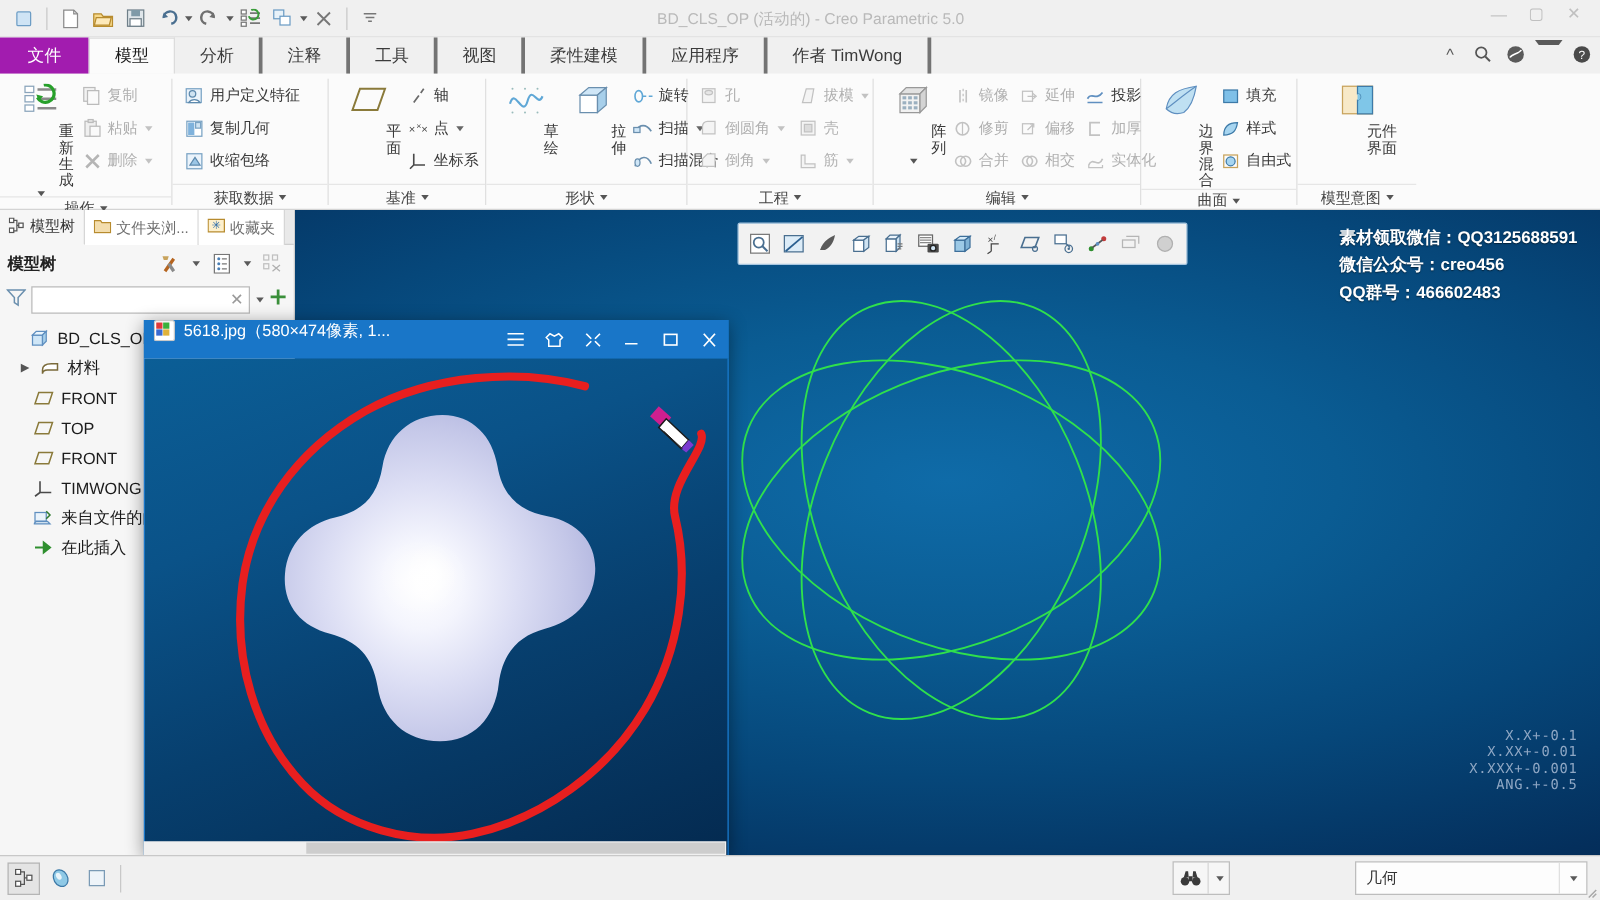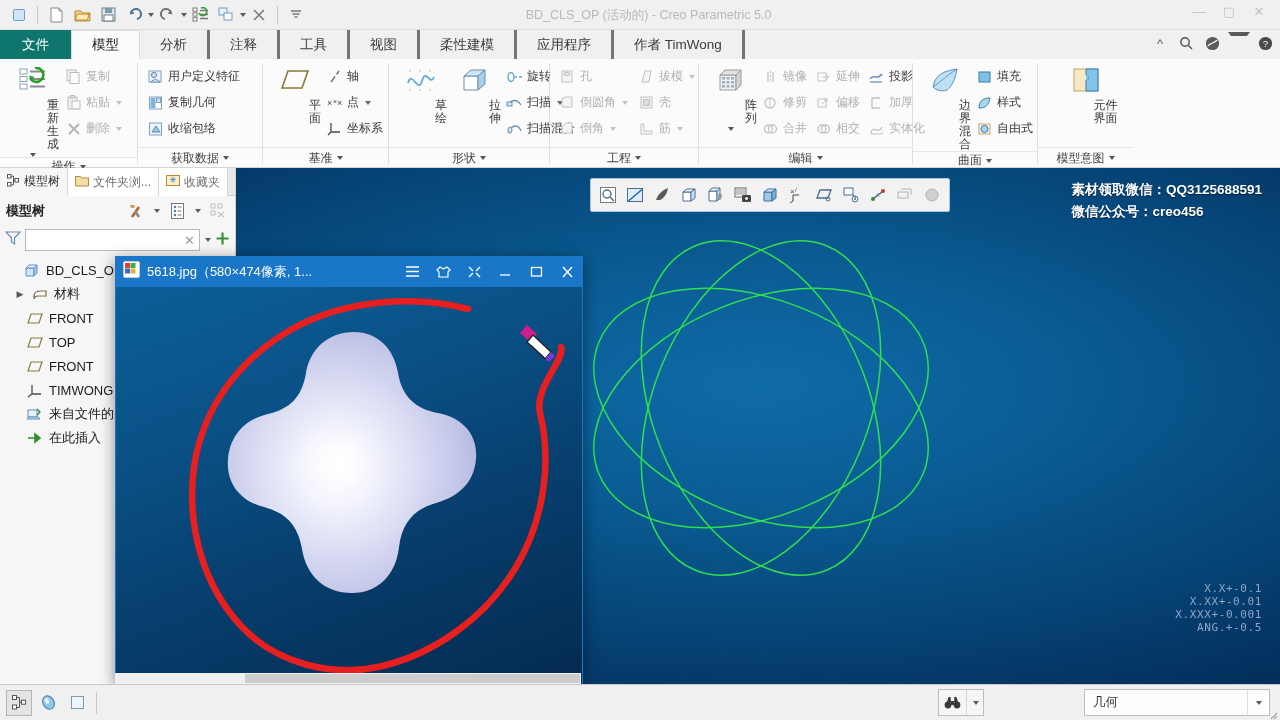--- a/index.html
+++ b/index.html
@@ -36,21 +36,21 @@
   .tabbar {
     position:absolute; left:0; top:30px; width:1280px; height:29px;
     background: #f0f0f0;
     display:flex; align-items:flex-end;
   }
   .tab {
     height:29px; padding:0 20px; display:flex; align-items:center;
     font-size:13.5px; color:#3b3b3b; cursor:default;
     border-right:3px solid #737373;
   }
-  .tab.file { background:#0f766e; color:#ffffff; padding:0 22px; border-right:none;}
+  .tab.file { background:#a21caf; color:#ffffff; padding:0 22px; border-right:none;}
   .tab.active { background:#fbfbfb; color:#1a1a1a; border-top:1px solid #dcdcdc; border-left:1px solid #dcdcdc; border-right:1px solid #dcdcdc;}
   .tabbar-right { position:absolute; right:4px; top:2px; display:flex; align-items:center; gap:4px; color:#5c5c5c;}
   .tabbar-right span { width:22px; height:22px; display:flex;align-items:center;justify-content:center; font-size:13px;}
 
   
   .ribbon {
     position:absolute; left:0; top:59px; width:1280px; height:109px;
     background:#fbfbfb;
     border-bottom:1px solid #d4d4d4;
     display:flex;
@@ -126,21 +126,21 @@
 
   .tolnote { position:absolute; right:18px; bottom:50px; text-align:right;}
   .tolnote div { color:#8fa7c4; font-size:11px; line-height:13px; font-family:"DejaVu Sans Mono","Liberation Mono",monospace; letter-spacing:0.6px;}
 
   
   .imgwin {
     position:absolute; left:115px; top:256px; width:468px; height:428px;
     box-shadow:0 3px 14px rgba(0,0,0,.45);
   }
   .imgwin-title {
-    height:31px; background:#1976c8; display:flex; align-items:center; padding-left:8px; gap:7px;
+    height:31px; background:#1976c8; display:flex; padding-left:8px; gap:7px;
   }
   .imgwin-title .ttxt { color:#ffffff; font-size:13px; white-space:nowrap; overflow:hidden;}
   .imgwin-ctrls { margin-left:auto; display:flex; align-items:center; height:31px;}
   .imgwin-ctrls div { width:31px; height:31px; display:flex;align-items:center;justify-content:center; color:#fff; font-size:14px;}
   .imgwin-body {
     height:397px; position:relative; overflow:hidden;
     background:linear-gradient(160deg,#0b5e96 0%, #0a5288 30%, #073f6e 60%, #042a50 100%);
     border-left:1px solid #1976c8; border-right:1px solid #1976c8;
   }
   .imgwin-scroll {
@@ -995,20 +995,21 @@
         <div class="tb">
             <svg width="18" height="18" viewBox="0 0 18 18">
               <circle cx="9" cy="9" r="6" fill="#d0d0d0" stroke="#b0b0b0"></circle>
             </svg>
           </div>
       </div>
 
       <div class="promo">
         <div>素材领取微信：QQ3125688591</div>
         <div>微信公众号：creo456</div>
+        <div>QQ群号：466602483</div>
       </div>
 
       <div class="tolnote">
         <div>X.X+-0.1</div>
         <div>X.XX+-0.01</div>
         <div>X.XXX+-0.001</div>
         <div>ANG.+-0.5</div>
       </div>
     </div>
 

